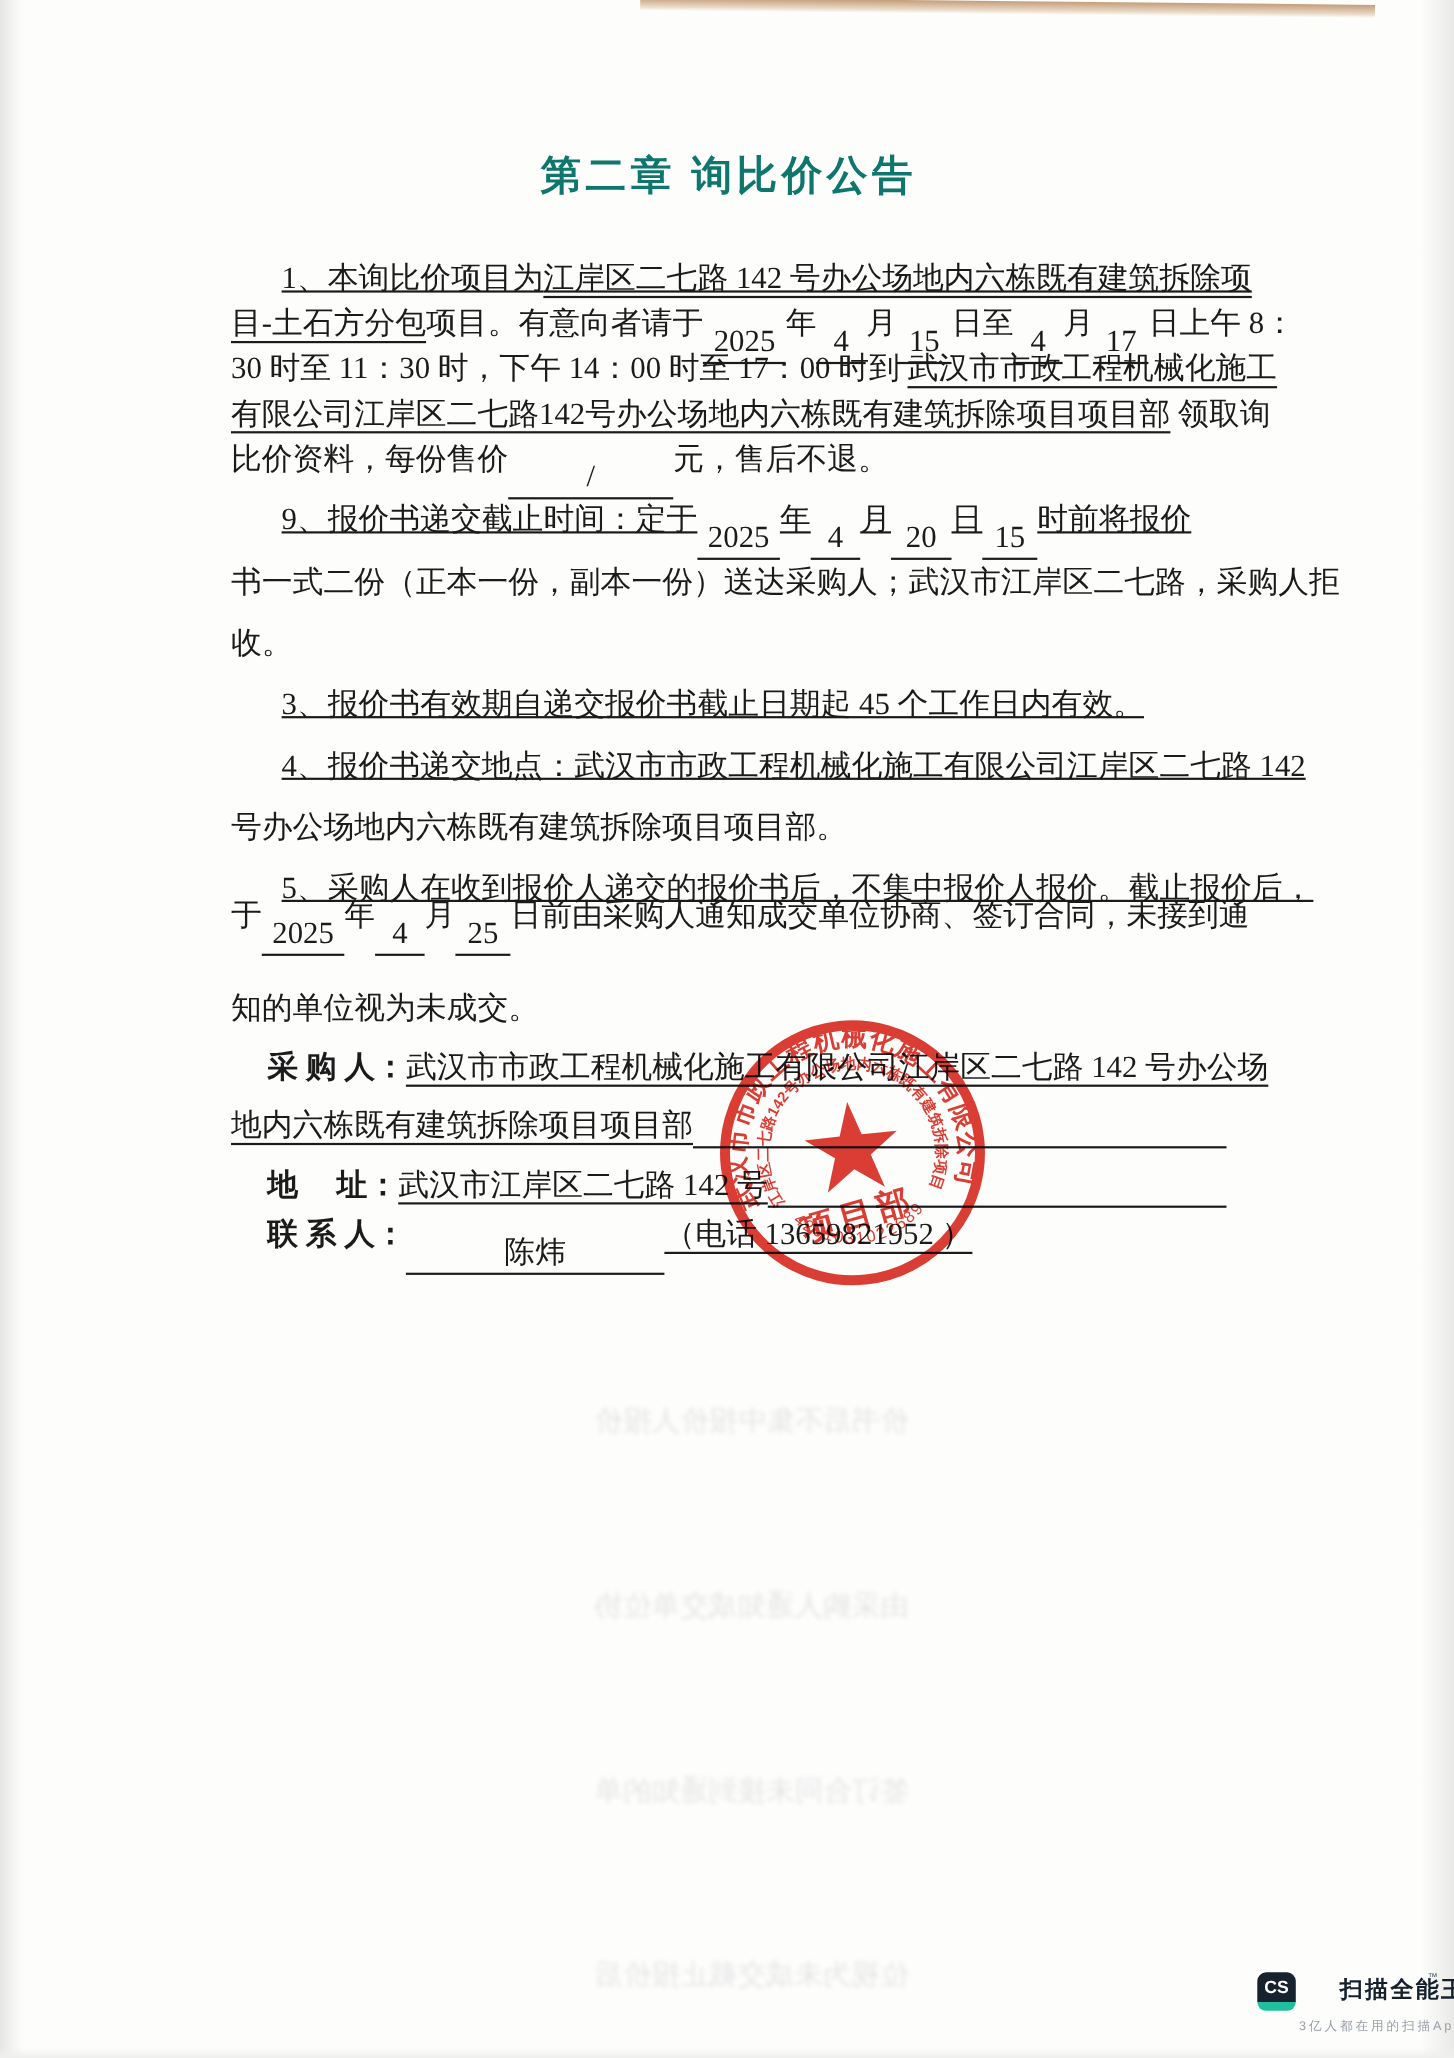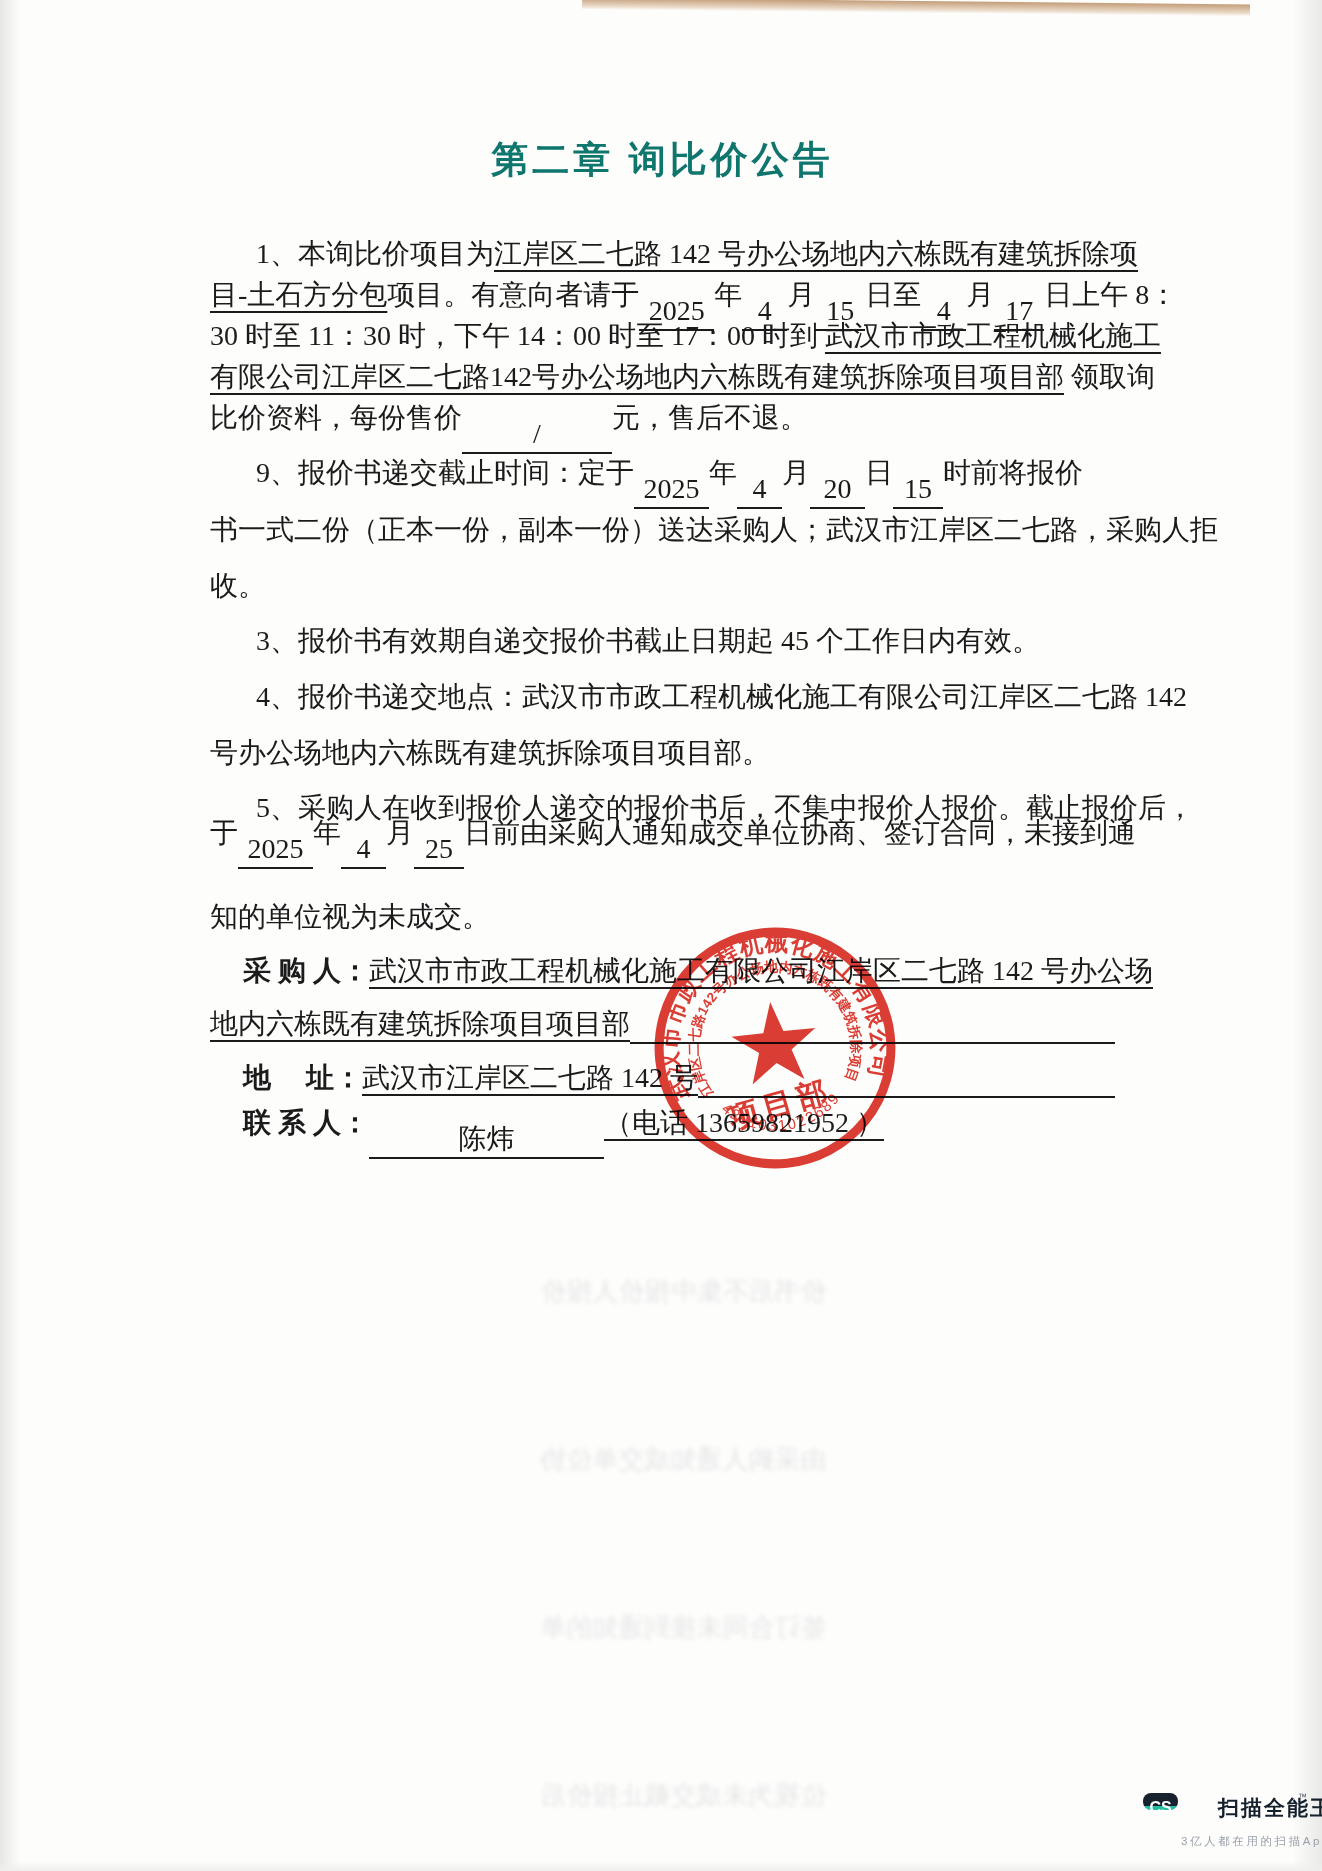--- a/index.html
+++ b/index.html
@@ -15,21 +15,21 @@
               background:linear-gradient(to left,#e9e9e7,rgba(255,255,255,0));}
   .edge-bottom{position:absolute;left:0;bottom:0;width:100%;height:10px;
                background:linear-gradient(to top,#efefed,rgba(255,255,255,0));}
 
   .title{position:absolute;left:210px;top:124px;width:905px;text-align:center;
          font-family:"Liberation Sans","DejaVu Sans",sans-serif;
          font-weight:700;font-size:37px;letter-spacing:4px;color:#0f766e;white-space:pre;margin-top:11px;}
 
   .ln{position:absolute;left:210px;width:912px;height:36px;line-height:36px;
       font-size:28px;white-space:pre;z-index:2;}
-  .ind{padding-left:46px;}
+  .ind{padding-left:46px;text-decoration:underline;}
   .u{text-decoration:underline;text-decoration-thickness:2px;text-underline-offset:7px;
      text-decoration-skip-ink:none;}
   .bl{display:inline-block;text-align:center;border-bottom:2px solid #1b1b1b;height:36px;vertical-align:top;margin-top:16px;}
   .w75{min-width:75px}.w45{min-width:45px}.w50{min-width:50px}.w55{min-width:55px}
   .w150{min-width:150px}.w235{min-width:235px}
 
   .frow{position:absolute;left:210px;width:905px;height:36px;line-height:36px;
         display:flex;font-size:28px;white-space:pre;z-index:2;}
   .flab{padding-left:33px;font-weight:bold;}
   .ffill{flex:1 1 auto;border-bottom:2px solid #1b1b1b;height:36px;}
@@ -45,21 +45,21 @@
         mix-blend-mode:multiply;opacity:.9;}
   .seal text{fill:#d8281d;font-family:"Liberation Sans","DejaVu Sans",sans-serif;}
   .seal-co{font-size:23px;font-weight:700;letter-spacing:1px;}
   .seal-proj{font-size:13.5px;font-weight:700;}
   .seal-num{font-size:15px;letter-spacing:2px;}
   .seal-dept{font-size:30px;font-weight:700;letter-spacing:5px;}
 
   
   .csbadge{position:absolute;left:1140px;top:1790px;z-index:4;
            font-family:"Liberation Sans","DejaVu Sans",sans-serif;}
-  .cslogo{position:absolute;left:3px;top:3px;width:35px;height:17px;border-radius:8px;
+  .cslogo{position:absolute;left:3px;top:3px;width:35px;height:35px;border-radius:8px;
           background:linear-gradient(to bottom,#18222f 77%,#1fbfa0 77%);
           color:#ffffff;font-weight:700;font-size:16px;text-align:center;line-height:30px;}
   .csname{position:absolute;left:46px;top:4px;font-size:21px;font-weight:700;color:#15202d;
           letter-spacing:2px;white-space:pre;margin-left:32px;}
   .cstm{position:absolute;left:158px;top:2px;font-size:9px;color:#46505c;}
   .cstag{position:absolute;left:7px;top:44px;font-size:11.5px;color:#9aa0a8;
          letter-spacing:2.6px;white-space:pre;margin-left:34px;}
 </style>
 </head>
 <body>

